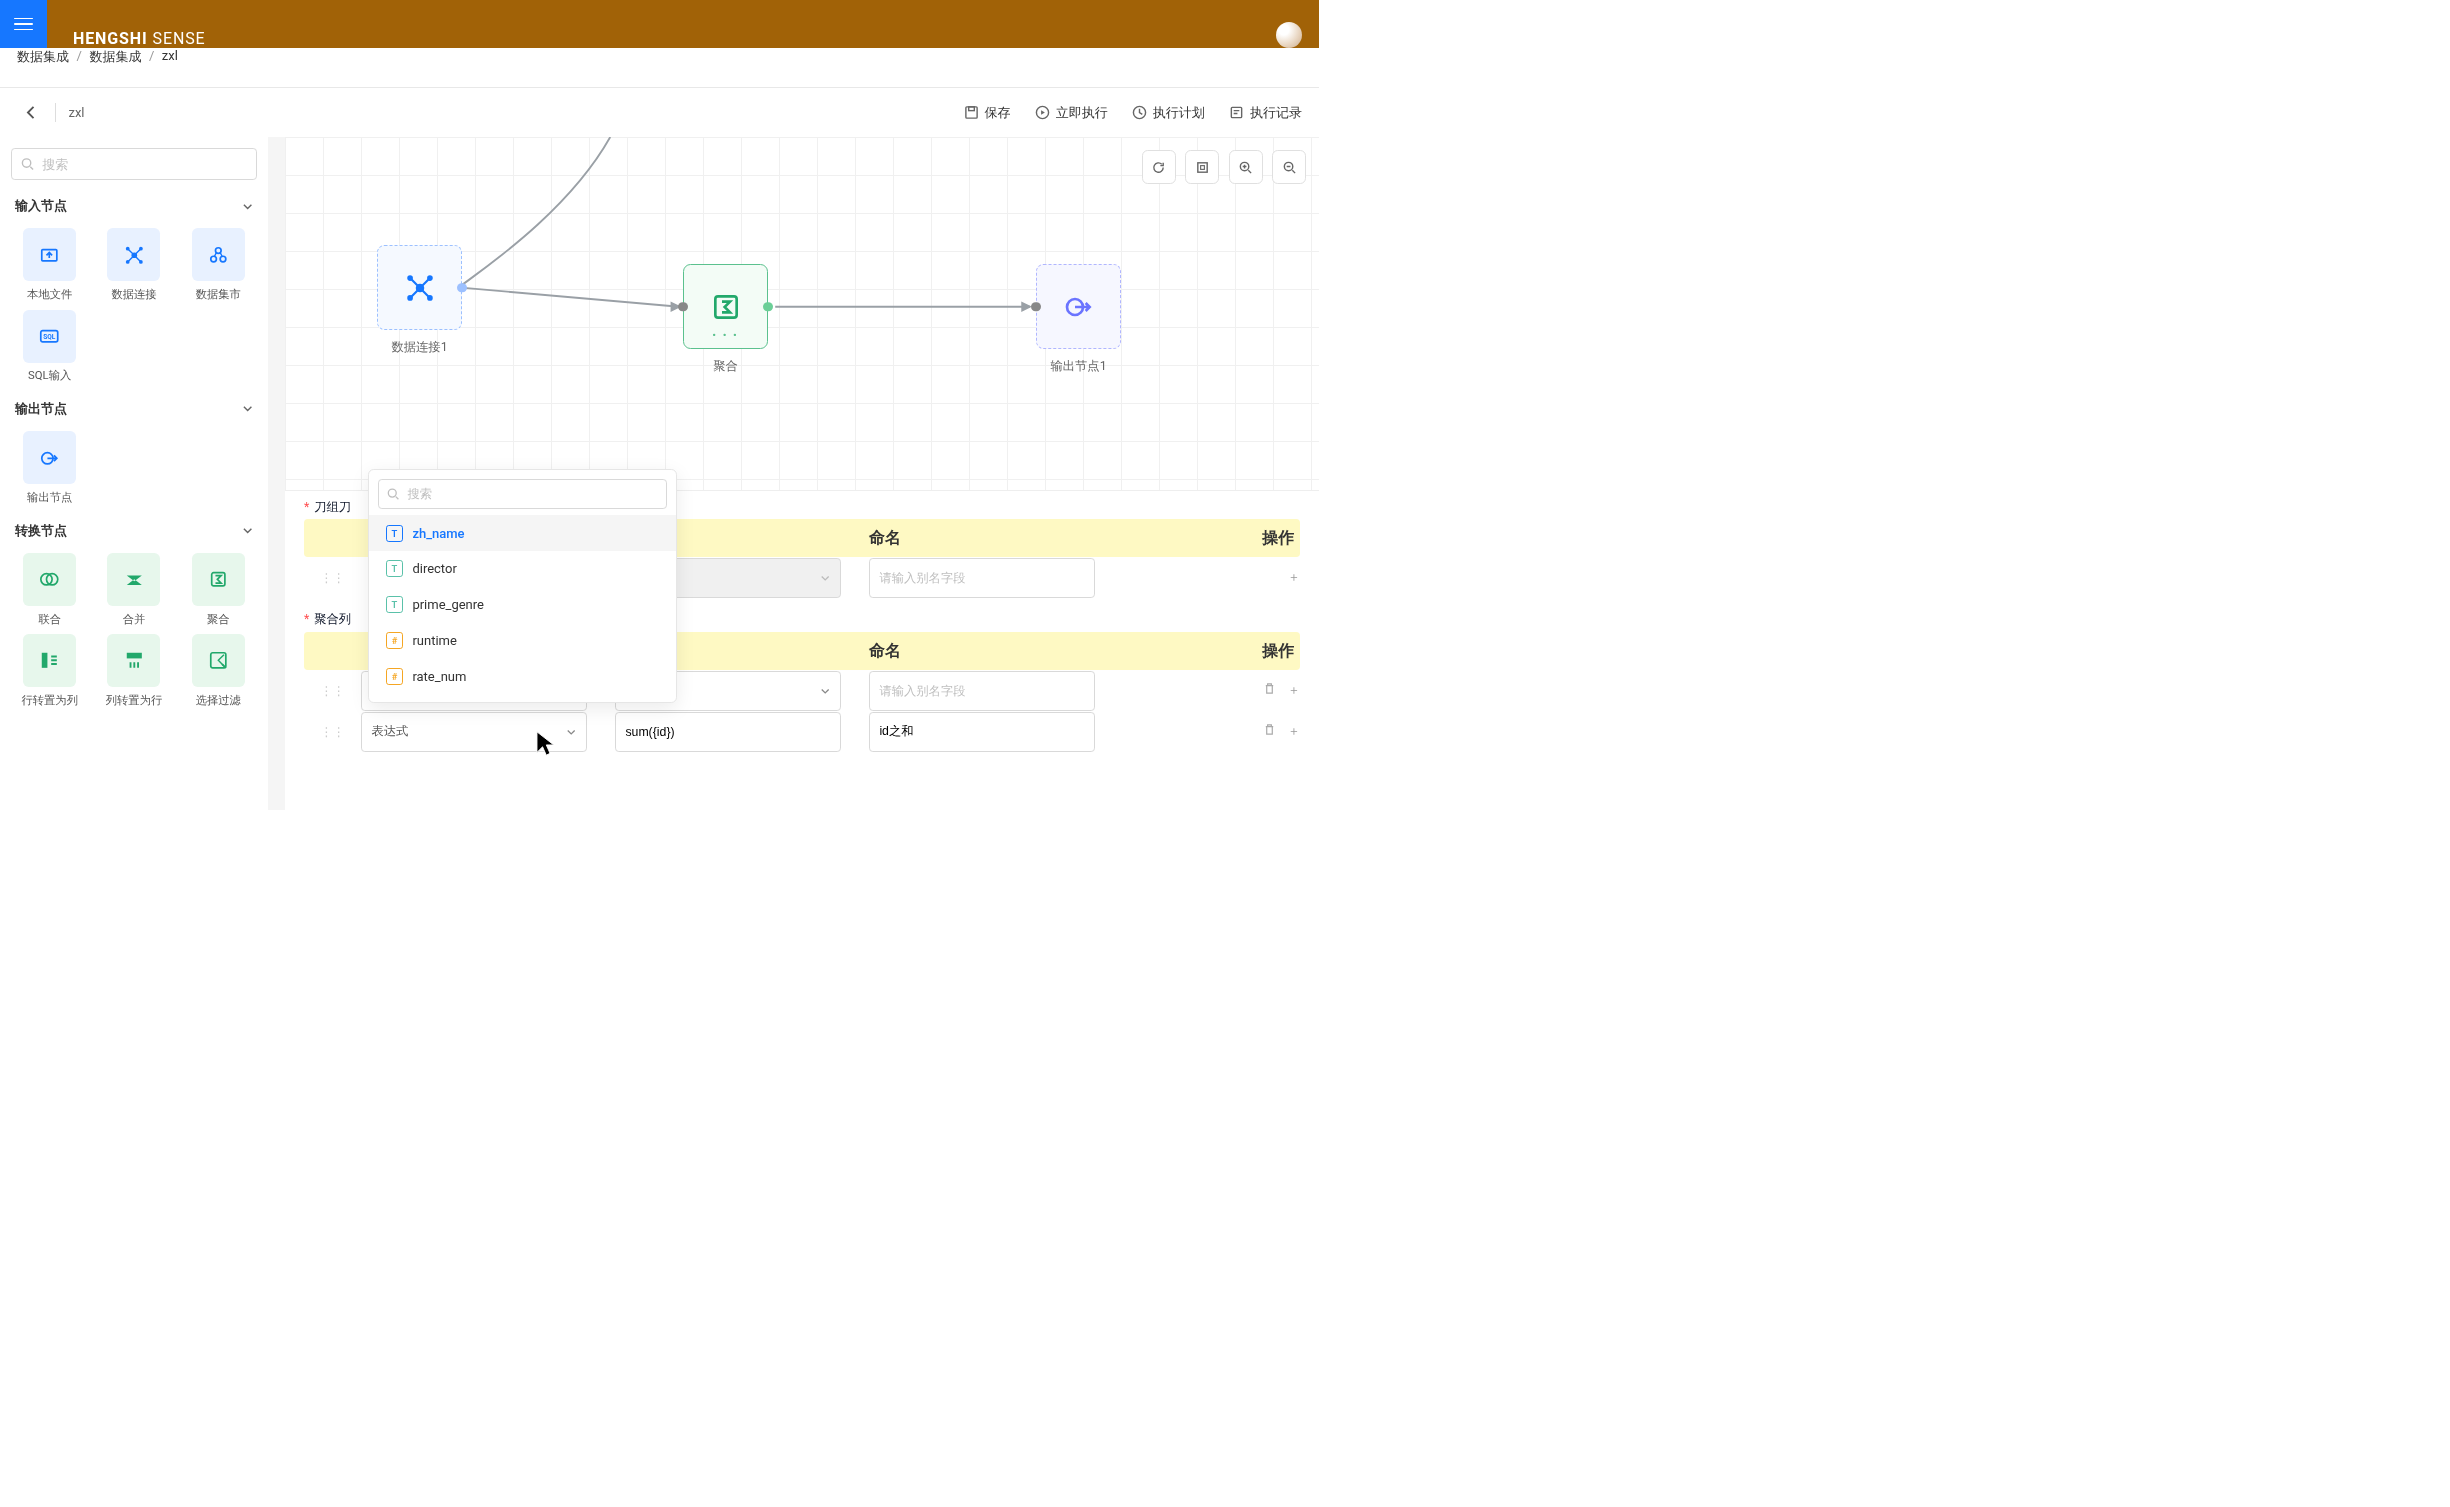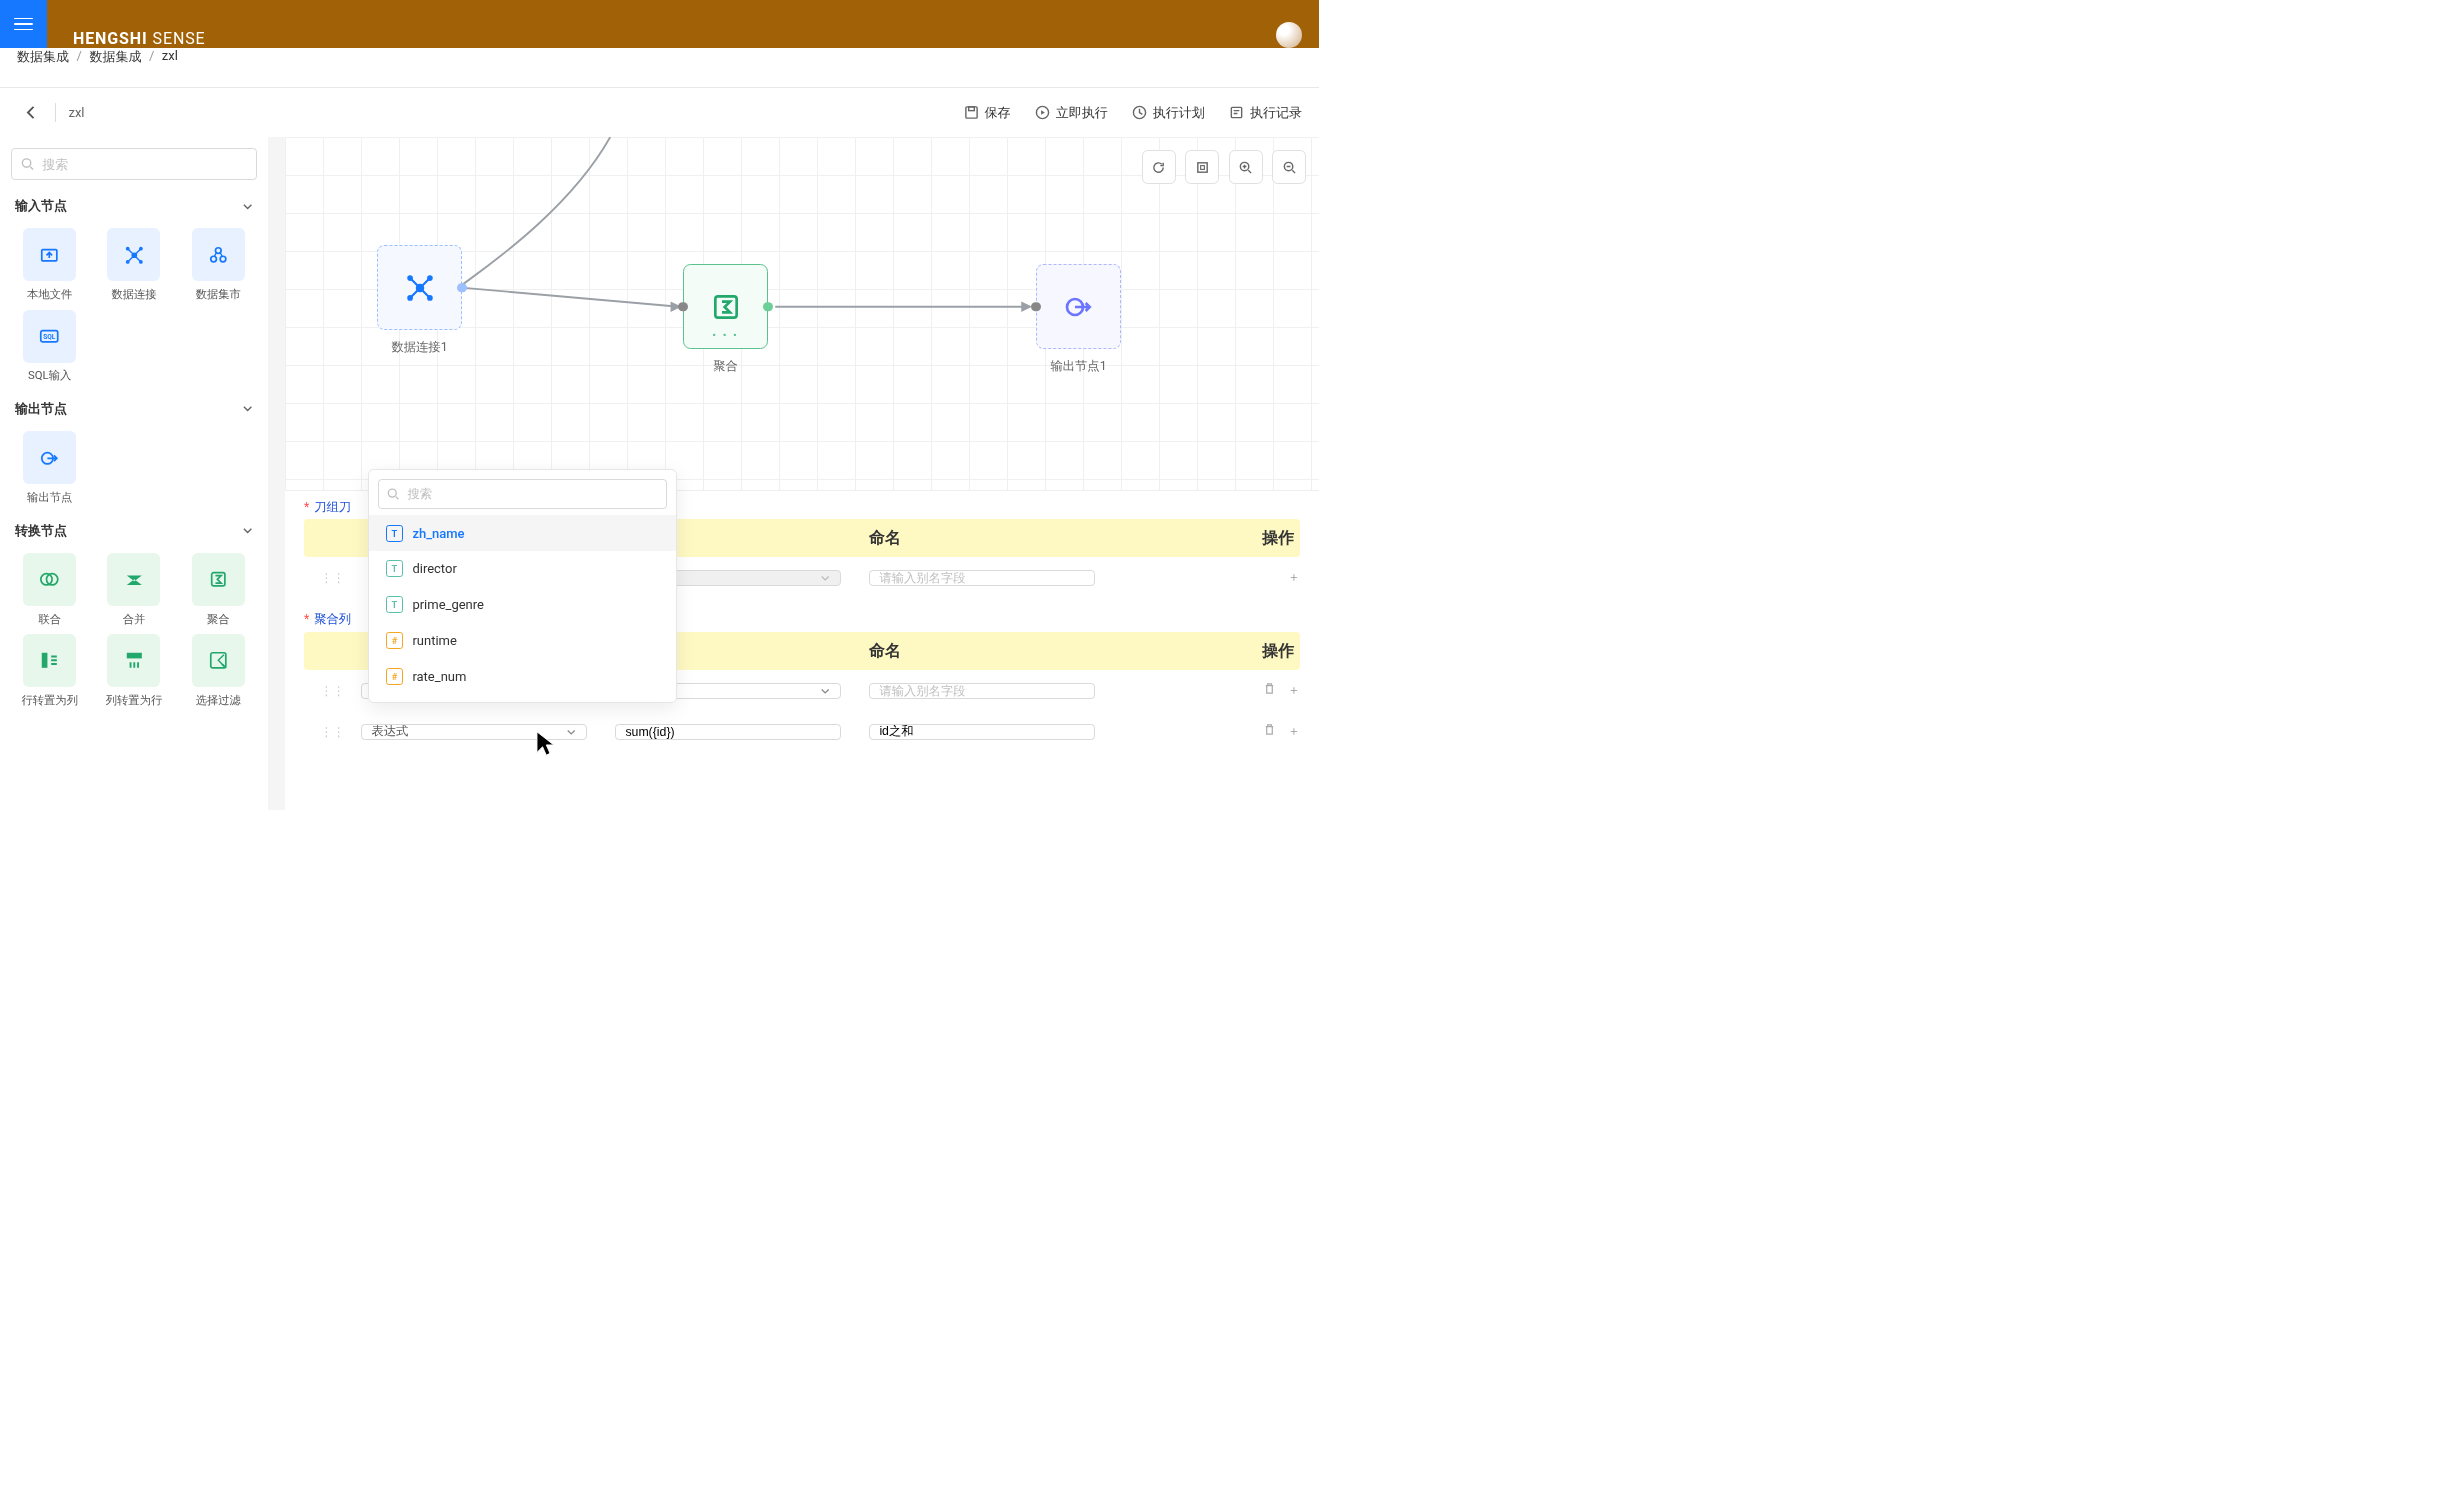--- a/index.html
+++ b/index.html
@@ -65,26 +65,26 @@
 .more-dots { position: absolute; bottom: 5.7px; left: 50%; transform: translateX(-50%); color: #5bc18e; letter-spacing: 1.9px; font-size: 11.3px; }
 
 
 .panel { background: #fff; border-top: 0.9px solid #eee; height: 320px; position: relative; }
 .panel-tabs { display: flex; padding: 0 19px; border-bottom: 0.9px solid #eee; height: 41px; align-items: flex-end; }
 .ptab { padding: 9.4px 3.8px; margin-right: 26px; font-size: 13px; color: #333; cursor: pointer; position: relative; }
 .ptab.active { color: #1677ff; font-weight: 500; }
 .ptab.active::after { content:""; position:absolute; left:0; right:0; bottom:-0.9px; height:1.9px; background:#1677ff; }
 .panel-body { padding: 0 19px 15px; position: relative; }
 .group-label-row { display: flex; align-items: center; padding: 7.5px 0 3.8px; }
-.glabel { font-size: 12.3px; color: #1d4ed8; margin-right: 5.7px; }
+.glabel { font-size: 12.3px; color: #0f172a; margin-right: 5.7px; }
 .req::before { content: "* "; color: #ff4d4f; margin-right: 1.9px; }
 .cols-head { display: grid; grid-template-columns: 57px 226px 28px 226px 28px 226px 1fr 75px; background: #fef9c3; height: 38px; align-items: center; font-weight: 600; color: #333; font-size: 16px; border-radius: 3.8px; }
 .cols-row { display: grid; grid-template-columns: 57px 226px 28px 226px 28px 226px 1fr 75px; height: 41px; align-items: center; font-size: 12.3px; }
 .drag-handle { color: #ccc; text-align: center; cursor: grab; }
-.sel, .txtfield { height: 16px; border: 0.9px solid #d9d9d9; border-radius: 3.8px; padding: 0 9.4px; display: flex; align-items: center; justify-content: space-between; background: #fff; color: #555; cursor: pointer; }
+.sel, .txtfield { height: 40px; border: 0.9px solid #d9d9d9; border-radius: 3.8px; padding: 0 9.4px; display: flex; align-items: center; justify-content: space-between; background: #fff; color: #555; cursor: pointer; }
 .sel.disabled { background: #f0f0f0; color: #bbb; }
 .txtfield input { border: none; outline: none; width: 100%; font-size: 12.3px; }
 .txtfield input::placeholder { color: #bfbfbf; }
 .ops { display: flex; gap: 11.3px; justify-content: flex-end; color: #999; }
 .ops span { cursor: pointer; }
 
 
 .dropdown-pop { position: absolute; left: 368px; top: 469px; width: 309px; background: #fff; border: 0.9px solid #e6e6e6; border-radius: 5.7px; box-shadow: 0 5.7px 19px rgba(0,0,0,0.08); z-index: 50; padding: 5.7px 0 7.5px; }
 .dropdown-search { margin: 3.8px 9.4px 5.7px; position: relative; }
 .dropdown-search input { width: 100%; height: 30px; border: 0.9px solid #d9d9d9; border-radius: 3.8px; padding: 0 9.4px 0 28px; font-size: 12.3px; outline: none; }

